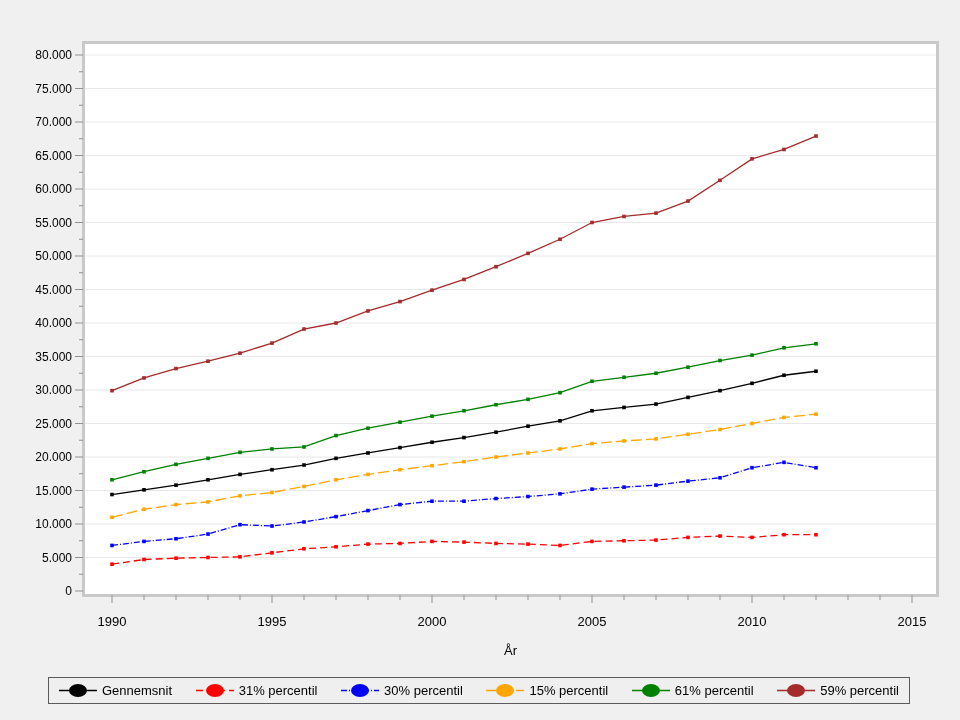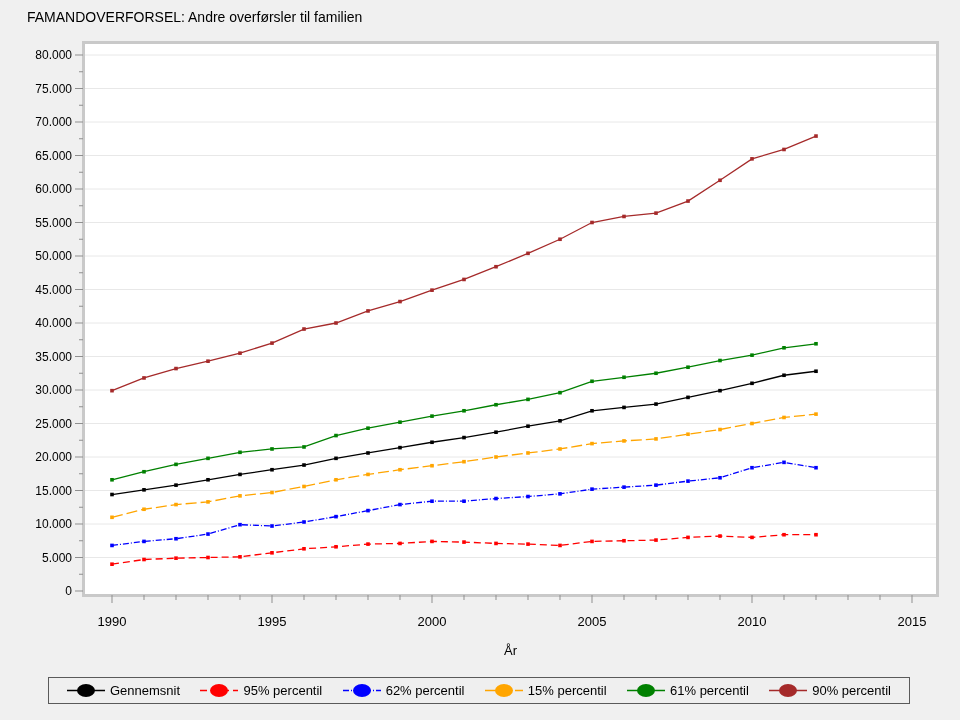--- a/index.html
+++ b/index.html
@@ -13,30 +13,29 @@
   #window{position:absolute;inset:0;}
   #chart-title{
     position:absolute;left:27px;top:9px;
     font-size:14px;color:#000;white-space:nowrap;
   }
   #chart-svg{position:absolute;left:0;top:0;}
   #legend{
     position:absolute;left:48px;top:677px;width:862px;height:27px;
     border:1px solid #5a5a5a;background:#efefef;
     display:flex;align-items:center;justify-content:space-between;
-    padding:0 18px;box-sizing:border-box;
+    padding:0 10px;box-sizing:border-box;
   }
   .legend-item{display:flex;align-items:center;gap:5px;}
   .legend-label{font-size:13px;color:#000;white-space:nowrap;}
 </style>
 </head>
 <body>
 
 <div id="window">
-  <div id="chart-title">FAMANDOVERFORSEL: Andre overførsler til familien</div>
   <svg id="chart-svg" width="960" height="668" viewBox="0 0 960 668">
       <rect x="85" y="44" width="851" height="550" fill="#ffffff"></rect>
       <g>
         <line x1="85" x2="936" y1="557.5" y2="557.5" stroke="#e8e8e8" stroke-width="1"></line>
         <line x1="85" x2="936" y1="524" y2="524" stroke="#e8e8e8" stroke-width="1"></line>
         <line x1="85" x2="936" y1="490.5" y2="490.5" stroke="#e8e8e8" stroke-width="1"></line>
         <line x1="85" x2="936" y1="457" y2="457" stroke="#e8e8e8" stroke-width="1"></line>
         <line x1="85" x2="936" y1="423.5" y2="423.5" stroke="#e8e8e8" stroke-width="1"></line>
         <line x1="85" x2="936" y1="390" y2="390" stroke="#e8e8e8" stroke-width="1"></line>
         <line x1="85" x2="936" y1="356.5" y2="356.5" stroke="#e8e8e8" stroke-width="1"></line>
@@ -301,44 +300,44 @@
           <line x1="0" x2="38" y1="7.5" y2="7.5" stroke="#000000" stroke-width="1.4"></line>
           <ellipse cx="19" cy="7.5" rx="9" ry="6.4" fill="#000000"></ellipse>
         </svg>
         <span class="legend-label">Gennemsnit</span>
       </div>
       <div class="legend-item">
         <svg width="38" height="15">
           <line x1="0" x2="38" y1="7.5" y2="7.5" stroke="#ff0000" stroke-width="1.4" stroke-dasharray="7 4"></line>
           <ellipse cx="19" cy="7.5" rx="9" ry="6.4" fill="#ff0000"></ellipse>
         </svg>
-        <span class="legend-label">95% percentil</span>
+        <span class="legend-label">31% percentil</span>
       </div>
       <div class="legend-item">
         <svg width="38" height="15">
           <line x1="0" x2="38" y1="7.5" y2="7.5" stroke="#0000ff" stroke-width="1.4" stroke-dasharray="6 2 1 2"></line>
           <ellipse cx="19" cy="7.5" rx="9" ry="6.4" fill="#0000ff"></ellipse>
         </svg>
-        <span class="legend-label">62% percentil</span>
+        <span class="legend-label">30% percentil</span>
       </div>
       <div class="legend-item">
         <svg width="38" height="15">
           <line x1="0" x2="38" y1="7.5" y2="7.5" stroke="#ffa500" stroke-width="1.4" stroke-dasharray="11 4"></line>
           <ellipse cx="19" cy="7.5" rx="9" ry="6.4" fill="#ffa500"></ellipse>
         </svg>
         <span class="legend-label">15% percentil</span>
       </div>
       <div class="legend-item">
         <svg width="38" height="15">
           <line x1="0" x2="38" y1="7.5" y2="7.5" stroke="#008000" stroke-width="1.4"></line>
           <ellipse cx="19" cy="7.5" rx="9" ry="6.4" fill="#008000"></ellipse>
         </svg>
         <span class="legend-label">61% percentil</span>
       </div>
       <div class="legend-item">
         <svg width="38" height="15">
           <line x1="0" x2="38" y1="7.5" y2="7.5" stroke="#a52a2a" stroke-width="1.4"></line>
           <ellipse cx="19" cy="7.5" rx="9" ry="6.4" fill="#a52a2a"></ellipse>
         </svg>
-        <span class="legend-label">90% percentil</span>
+        <span class="legend-label">59% percentil</span>
       </div>
     </div>
 </div>
 
 </body></html>

